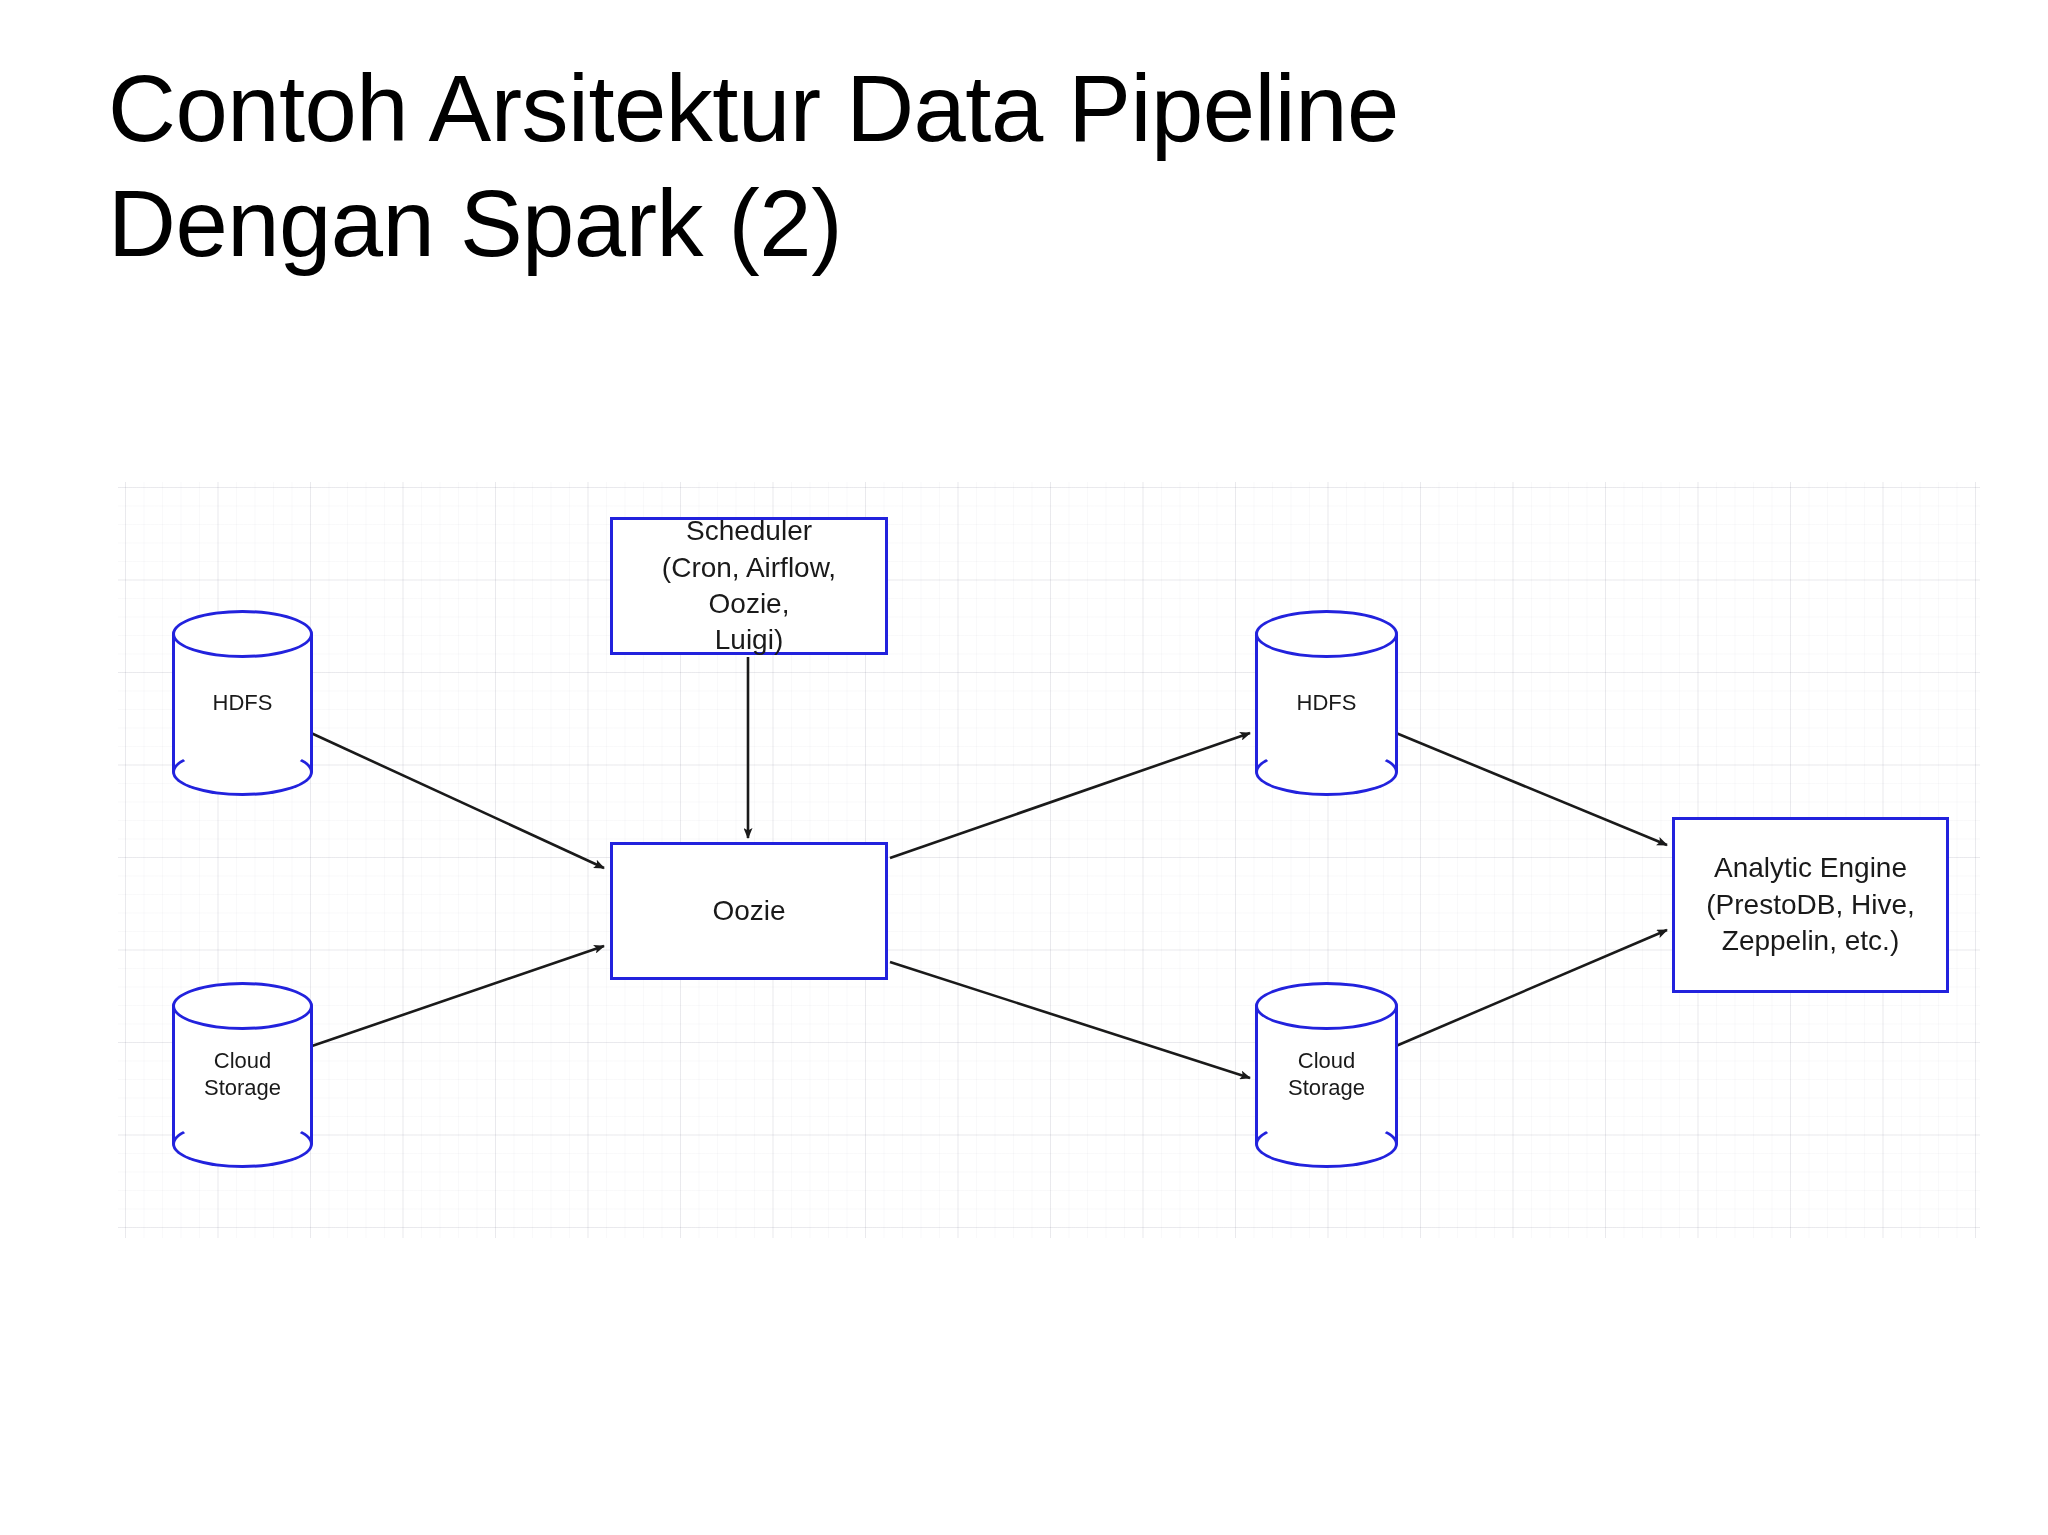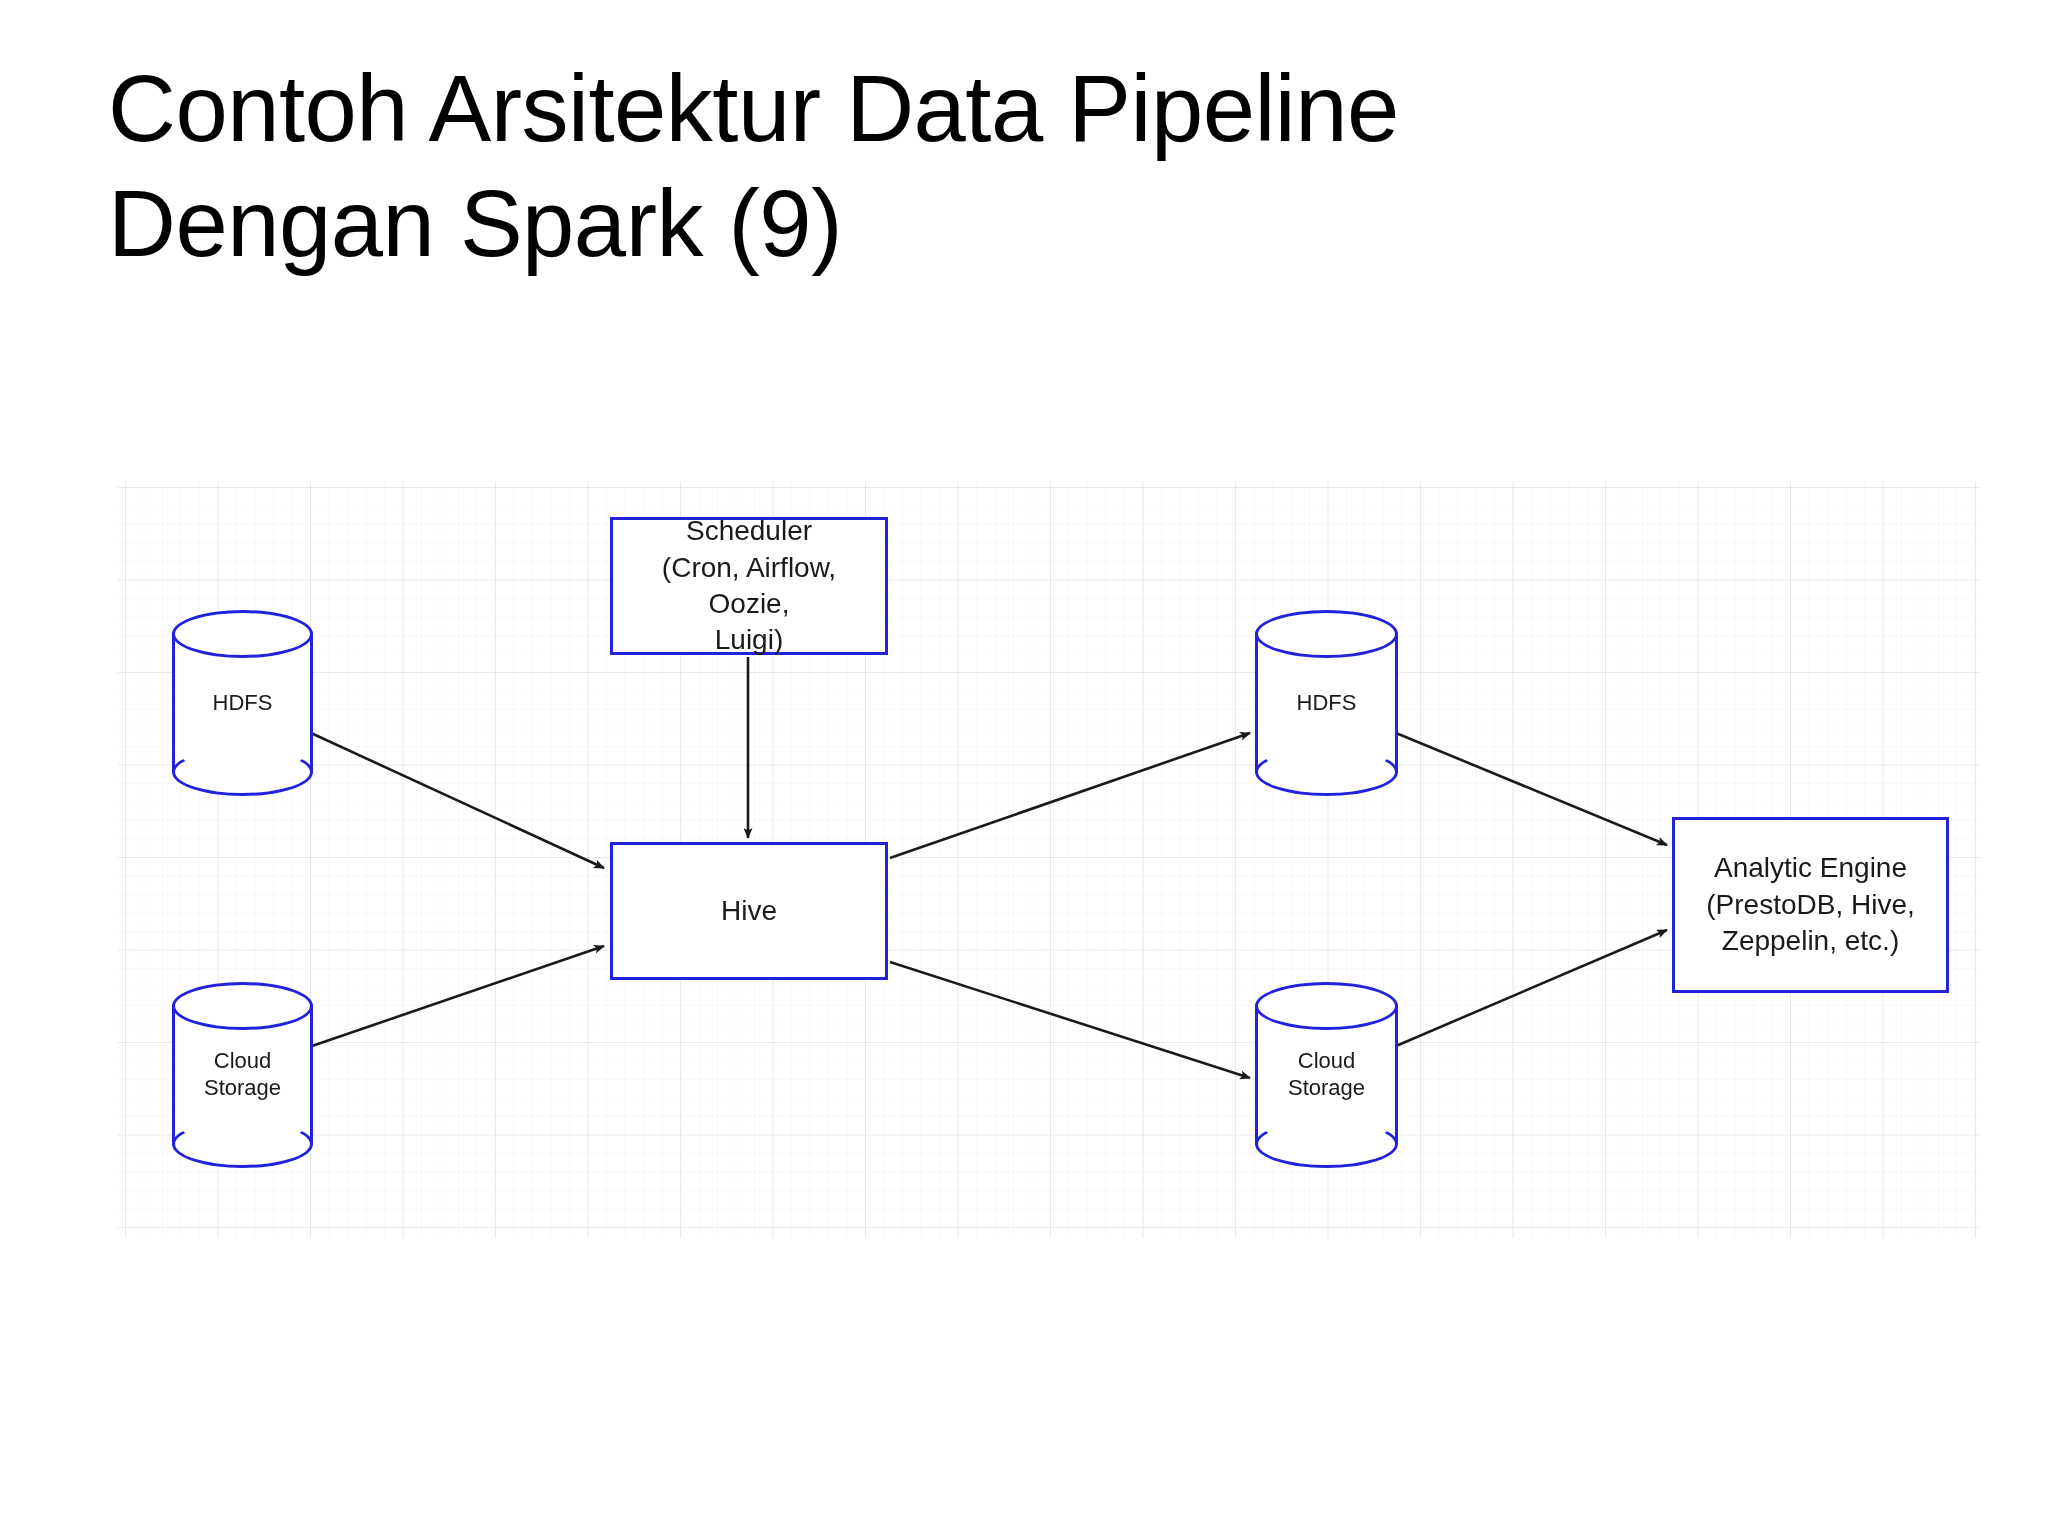--- a/index.html
+++ b/index.html
@@ -137,21 +137,21 @@
     line-height: 1.22;
     color: #1a1a1a;
     white-space: pre-line;
     z-index: 3;
   }
 </style>
 </head>
 <body>
 
 <div id="slide-title">Contoh Arsitektur Data Pipeline
-Dengan Spark (9)</div>
+Dengan Spark (2)</div>
 
 <div id="diagram-canvas">
 
   <div id="diagram-grid"></div>
 
   <svg id="edge-layer" viewBox="0 0 2048 1535" width="2048" height="1535">
     <defs>
       <marker id="arrowhead" markerWidth="11" markerHeight="9" refX="10" refY="4.5" orient="auto" markerUnits="userSpaceOnUse">
         <path d="M0,0 L11,4.5 L0,9 L2.4,4.5 Z" fill="#1a1a1a"></path>
       </marker>
@@ -180,21 +180,21 @@
         <div class="cyl-top"></div>
         <div class="node-label">Cloud
 Storage</div>
       </div>
       <div class="node-rect" style="left: 610px; top: 517px; width: 278px; height: 138px;">
         <div class="node-label">Scheduler
 (Cron, Airflow, Oozie,
 Luigi)</div>
       </div>
       <div class="node-rect" style="left: 610px; top: 842px; width: 278px; height: 138px;">
-        <div class="node-label">Hive</div>
+        <div class="node-label">Oozie</div>
       </div>
       <div class="node-cyl" style="left: 1255px; top: 610px; width: 143px; height: 186px;">
         <div class="cyl-body"></div>
         <div class="cyl-bottom"></div>
         <div class="cyl-top"></div>
         <div class="node-label">HDFS</div>
       </div>
       <div class="node-cyl" style="left: 1255px; top: 982px; width: 143px; height: 186px;">
         <div class="cyl-body"></div>
         <div class="cyl-bottom"></div>

